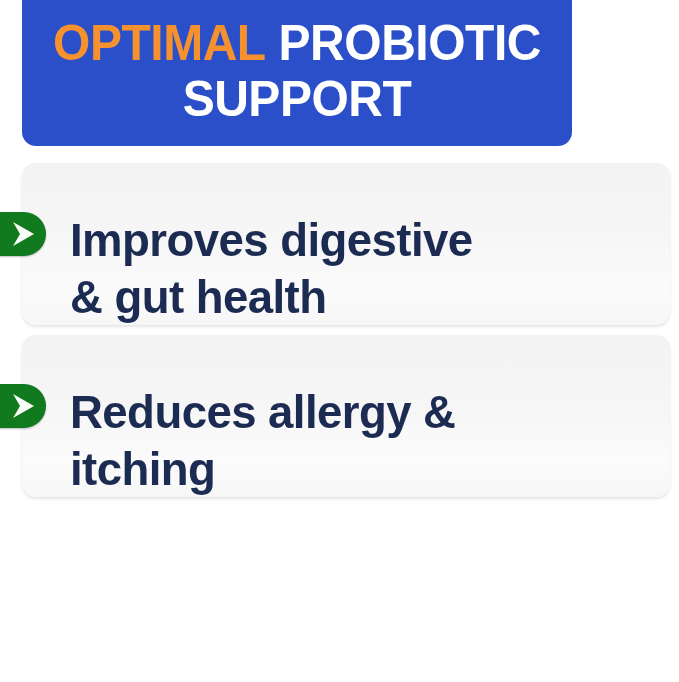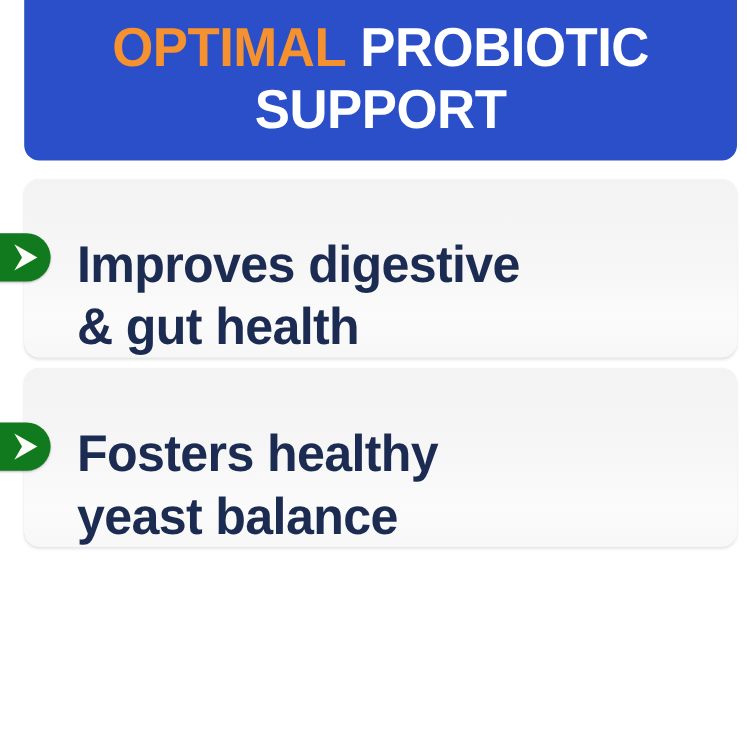--- a/index.html
+++ b/index.html
@@ -14,21 +14,21 @@
   body {
     font-family: "Liberation Sans", sans-serif;
     position: relative;
   }
 
   
   .banner {
     position: absolute;
     left: 22px;
     top: 0;
-    width: 648px;
+    width: 550px;
     height: 146px;
     background: #2a4fc8;
     border-bottom-left-radius: 14px;
     border-bottom-right-radius: 14px;
     display: flex;
     flex-direction: column;
     align-items: center;
     justify-content: center;
     padding-bottom: 6px;
   }
@@ -134,28 +134,28 @@
         <span>&amp; gut health</span>
       </div>
     </div>
     <div class="arrow-badge">
       <svg width="26" height="28" viewBox="0 0 26 28" aria-hidden="true">
         <path d="M2 2 L23 14 L2 26 L9 14 Z" fill="#fbfdf7"></path>
       </svg>
     </div>
   </div>
 
-
   <div class="card-wrap">
     <div class="card">
       <div class="card-text">
-        <span>Fosters healthy</span><br>
-        <span>yeast balance</span>
+        <span>Reduces allergy &amp;</span><br>
+        <span>itching</span>
       </div>
     </div>
     <div class="arrow-badge">
       <svg width="26" height="28" viewBox="0 0 26 28" aria-hidden="true">
         <path d="M2 2 L23 14 L2 26 L9 14 Z" fill="#fbfdf7"></path>
       </svg>
     </div>
   </div>
 
+
 </div>
 
 </body></html>

